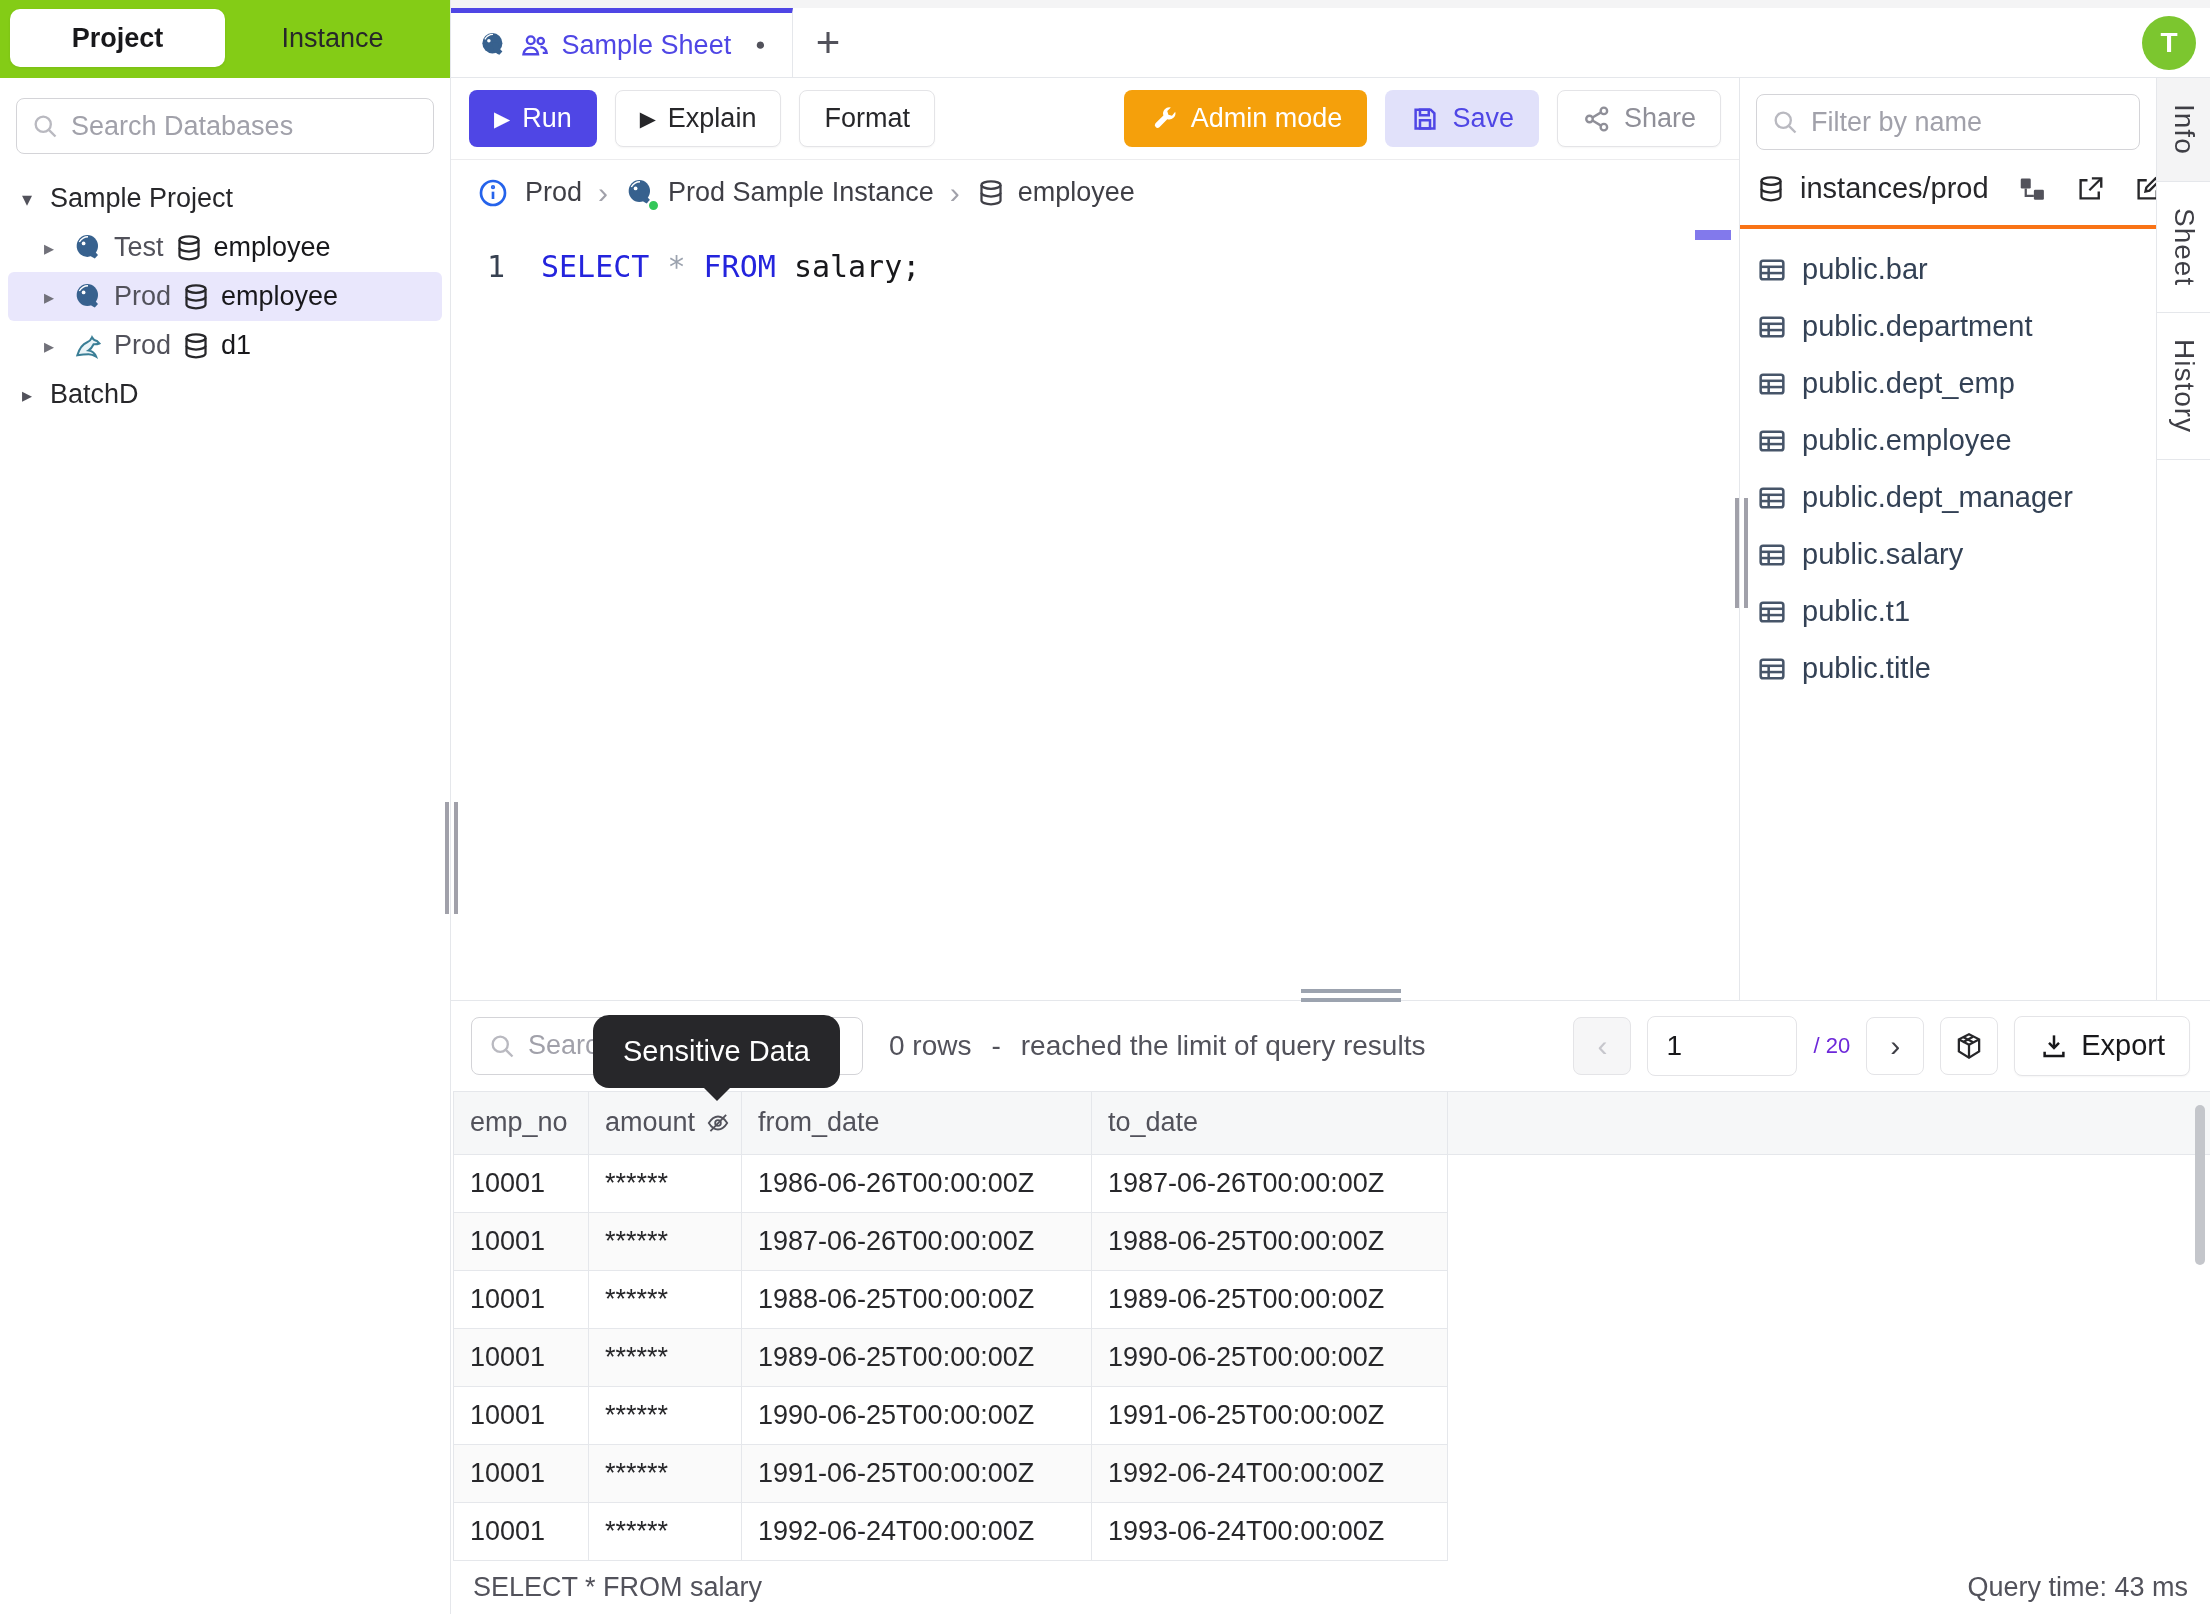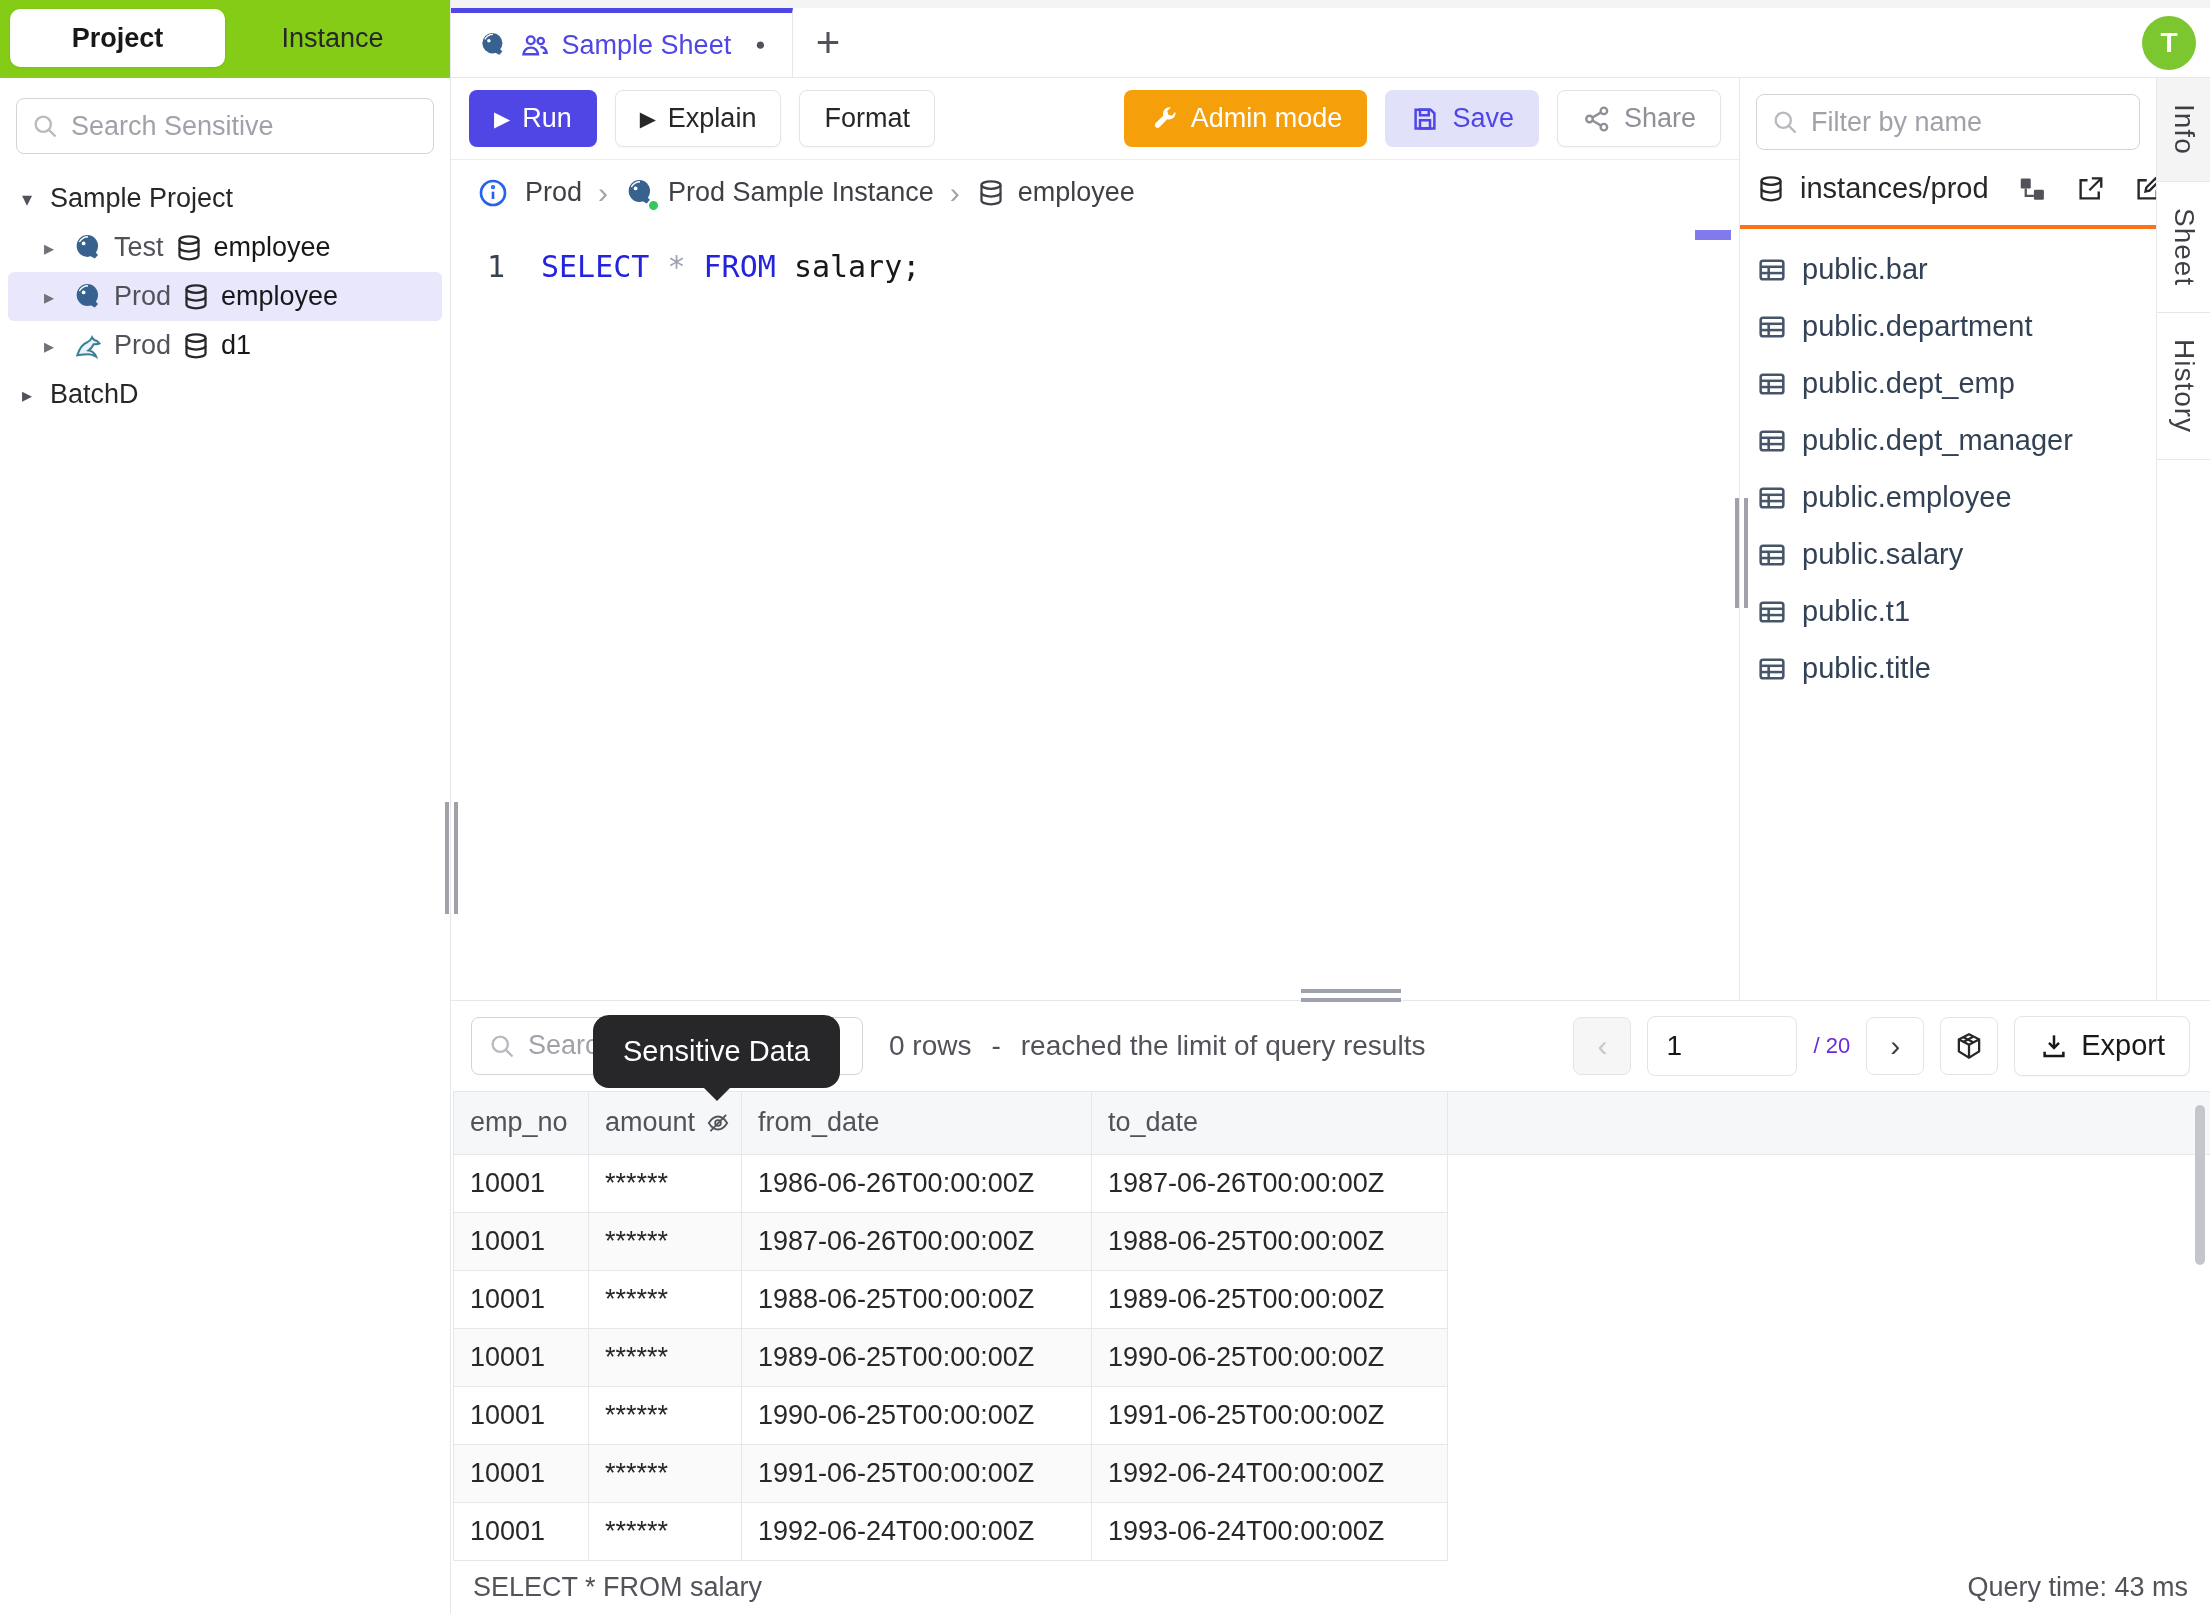--- a/index.html
+++ b/index.html
@@ -114,21 +114,21 @@
     <div class="seg-strip">
       <div class="seg-tab active">Project</div>
       <div class="seg-tab">Instance</div>
     </div>
 
     <div class="search-box">
       <svg class="ic" width="28" height="28" viewBox="0 0 24 24" fill="none" stroke="#b9b9c0" stroke-width="2">
           <circle cx="10.5" cy="10.5" r="6.5"></circle>
           <line x1="15.5" y1="15.5" x2="21" y2="21"></line>
         </svg>
-      <span>Search Sensitive</span>
+      <span>Search Databases</span>
     </div>
 
     <div class="tree">
       <div class="tree-row">
         <span class="caret" style="color:#52525b;">▾</span>
         <span style="color:#27272a;">Sample Project</span>
       </div>
 
       <div class="tree-row child">
         <span class="caret">▸</span>
@@ -381,31 +381,31 @@
               <span>public.dept_emp</span>
             </div>
 
             <div class="tbl-item">
               <svg class="ic" width="32" height="32" viewBox="0 0 24 24" fill="none" stroke="#475569" stroke-width="1.9">
                 <rect x="3.5" y="5" width="17" height="14" rx="1.8"></rect>
                 <line x1="3.5" y1="9.6" x2="20.5" y2="9.6"></line>
                 <line x1="3.5" y1="14.3" x2="20.5" y2="14.3"></line>
                 <line x1="9.5" y1="9.6" x2="9.5" y2="19"></line>
               </svg>
+              <span>public.employee</span>
+            </div>
+
+            <div class="tbl-item">
+              <svg class="ic" width="32" height="32" viewBox="0 0 24 24" fill="none" stroke="#475569" stroke-width="1.9">
+                <rect x="3.5" y="5" width="17" height="14" rx="1.8"></rect>
+                <line x1="3.5" y1="9.6" x2="20.5" y2="9.6"></line>
+                <line x1="3.5" y1="14.3" x2="20.5" y2="14.3"></line>
+                <line x1="9.5" y1="9.6" x2="9.5" y2="19"></line>
+              </svg>
               <span>public.dept_manager</span>
-            </div>
-
-            <div class="tbl-item">
-              <svg class="ic" width="32" height="32" viewBox="0 0 24 24" fill="none" stroke="#475569" stroke-width="1.9">
-                <rect x="3.5" y="5" width="17" height="14" rx="1.8"></rect>
-                <line x1="3.5" y1="9.6" x2="20.5" y2="9.6"></line>
-                <line x1="3.5" y1="14.3" x2="20.5" y2="14.3"></line>
-                <line x1="9.5" y1="9.6" x2="9.5" y2="19"></line>
-              </svg>
-              <span>public.employee</span>
             </div>
 
             <div class="tbl-item">
               <svg class="ic" width="32" height="32" viewBox="0 0 24 24" fill="none" stroke="#475569" stroke-width="1.9">
                 <rect x="3.5" y="5" width="17" height="14" rx="1.8"></rect>
                 <line x1="3.5" y1="9.6" x2="20.5" y2="9.6"></line>
                 <line x1="3.5" y1="14.3" x2="20.5" y2="14.3"></line>
                 <line x1="9.5" y1="9.6" x2="9.5" y2="19"></line>
               </svg>
               <span>public.salary</span>

